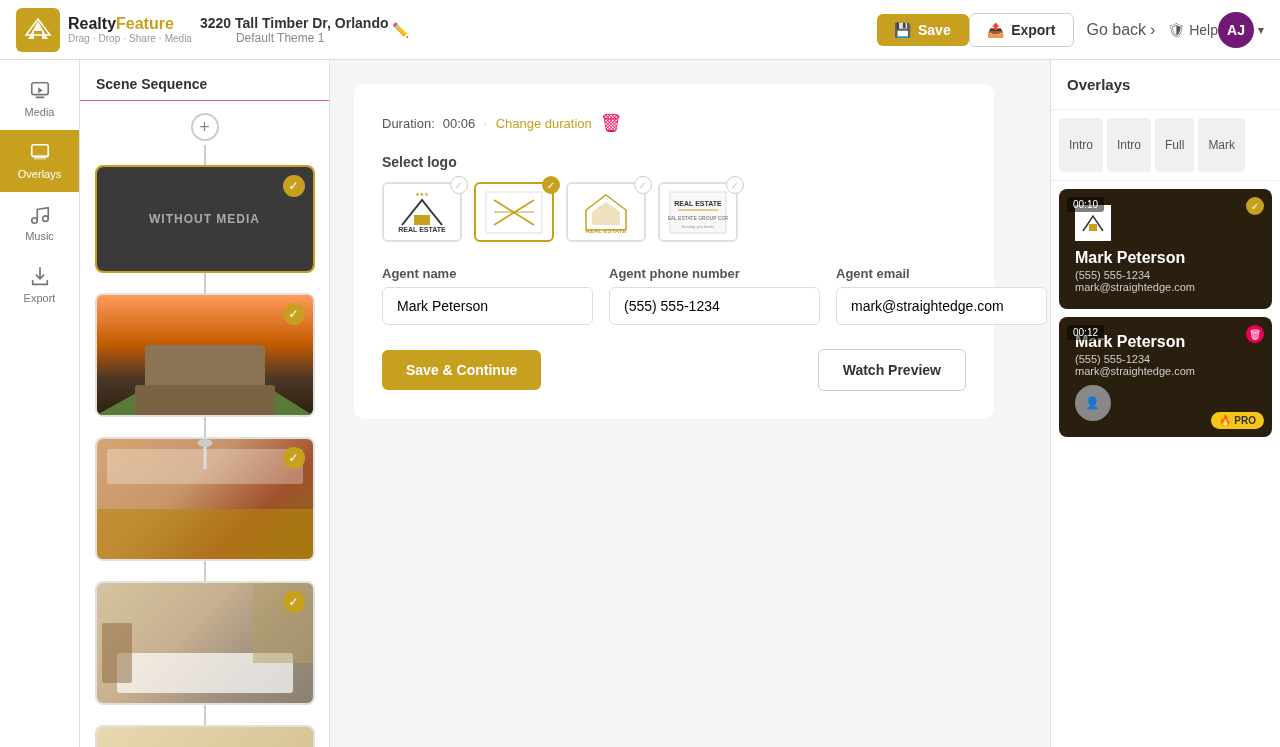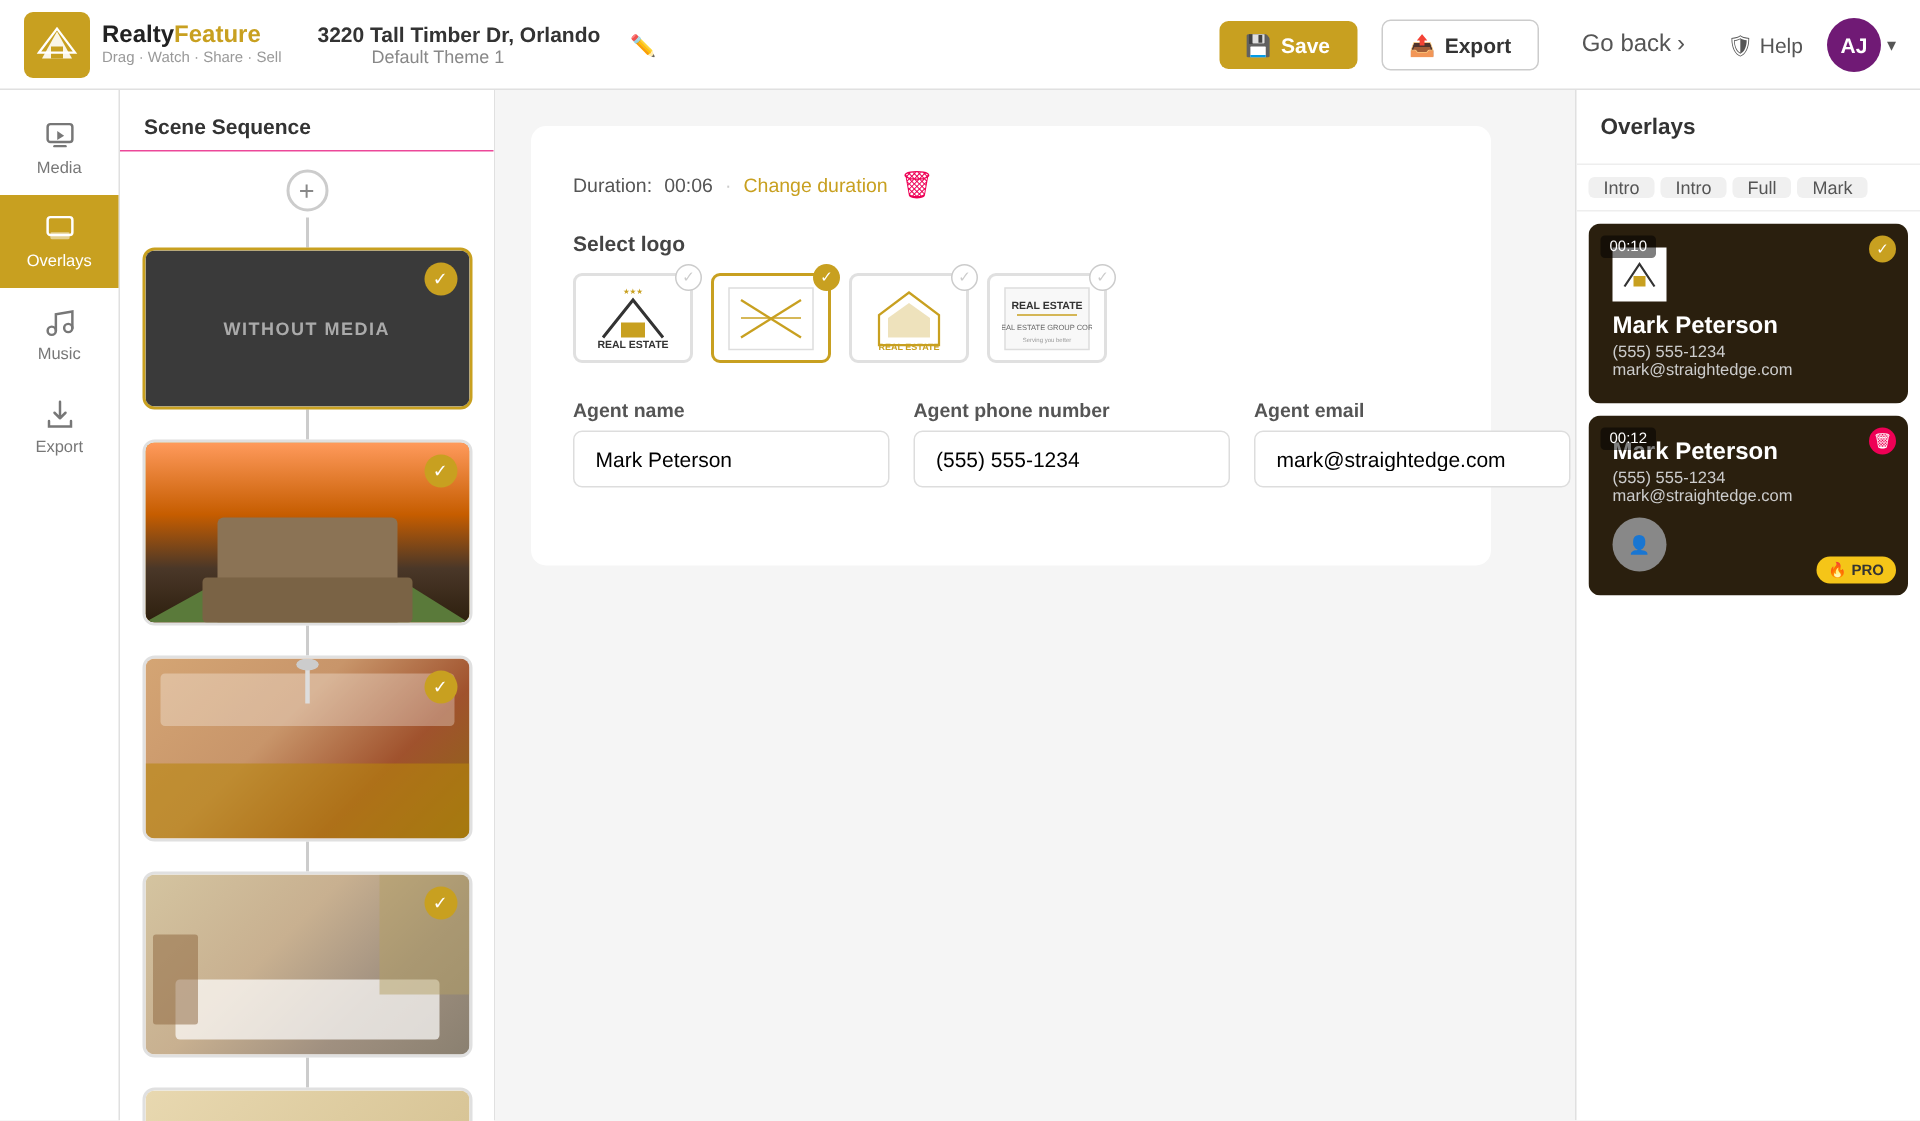--- a/index.html
+++ b/index.html
@@ -1,19 +1,19 @@
 <!DOCTYPE html>
 <html><head>
   <meta charset="utf-8">
   <style>
     * { box-sizing: border-box; margin: 0; padding: 0; }
     body { font-family: -apple-system, BlinkMacSystemFont, 'Segoe UI', sans-serif; font-size: 14px; color: #333; background: #f5f5f5; height: 747px; overflow: hidden; display: flex; flex-direction: column; }
 
     
-    .header { height: 60px; background: #fff; border-bottom: 1px solid #e0e0e0; display: flex; align-items: center; padding: 14px 16px; gap: 16px; flex-shrink: 0; }
+    .header { height: 60px; background: #fff; border-bottom: 1px solid #e0e0e0; display: flex; align-items: center; padding: 14px 16px; gap: 0; flex-shrink: 0; }
     .logo { display: flex; align-items: center; gap: 8px; }
     .logo-icon { width: 44px; height: 44px; background: #c8a020; border-radius: 6px; display: flex; align-items: center; justify-content: center; position: relative; }
     .logo-icon svg { width: 30px; height: 30px; }
     .logo-text { display: flex; flex-direction: column; line-height: 1.1; }
     .logo-text .realty { font-weight: 700; font-size: 16px; color: #222; }
     .logo-text .feature { color: #c8a020; font-weight: 700; font-size: 16px; }
     .logo-text .tagline { font-size: 10px; color: #999; }
     .header-address { margin-left: 8px; }
     .header-address .addr-line1 { font-weight: 600; font-size: 14px; }
     .header-address .addr-line2 { font-size: 12px; color: #888; margin-left: 36px; }
@@ -68,21 +68,21 @@
     .form-group label { font-size: 13px; font-weight: 600; color: #555; }
     .form-group input { border: 1px solid #ddd; border-radius: 6px; padding: 10px 14px; font-size: 14px; outline: none; }
     .form-actions { display: flex; justify-content: space-between; align-items: center; }
     .btn-save-continue { background: #c8a020; color: #fff; border: none; border-radius: 6px; padding: 12px 24px; font-size: 14px; font-weight: 600; cursor: pointer; }
     .btn-watch-preview { background: #fff; color: #333; border: 1px solid #ccc; border-radius: 6px; padding: 12px 24px; font-size: 14px; font-weight: 600; cursor: pointer; }
 
     
     .overlays-panel { width: 230px; background: #fff; border-left: 1px solid #e0e0e0; flex-shrink: 0; overflow-y: auto; }
     .overlays-header { padding: 16px; font-weight: 700; font-size: 15px; border-bottom: 1px solid #eee; }
     .overlay-tabs { display: flex; gap: 4px; padding: 8px; border-bottom: 1px solid #eee; }
-    .overlay-tab { padding: 0 10px; border-radius: 4px; font-size: 12px; background: #f0f0f0; cursor: pointer; color: #555; border: none; }
+    .overlay-tab { padding: 20px 10px; border-radius: 4px; font-size: 12px; background: #f0f0f0; cursor: pointer; color: #555; border: none; }
     .overlay-card { margin: 8px; border-radius: 8px; overflow: hidden; position: relative; cursor: pointer; }
     .overlay-card-inner { background: #2a1f0e; color: #fff; padding: 16px; min-height: 110px; display: flex; flex-direction: column; justify-content: center; position: relative; }
     .overlay-time { position: absolute; top: 8px; left: 8px; background: rgba(0,0,0,0.5); color: #fff; font-size: 10px; padding: 2px 6px; border-radius: 3px; }
     .overlay-check { position: absolute; top: 8px; right: 8px; width: 18px; height: 18px; border-radius: 50%; background: #c8a020; display: flex; align-items: center; justify-content: center; color: #fff; font-size: 10px; }
     .overlay-delete { position: absolute; top: 8px; right: 8px; width: 18px; height: 18px; border-radius: 50%; background: #e05; display: flex; align-items: center; justify-content: center; color: #fff; font-size: 10px; }
     .overlay-logo-box { width: 36px; height: 36px; background: #fff; display: flex; align-items: center; justify-content: center; margin-bottom: 8px; }
     .overlay-name { font-size: 16px; font-weight: 700; }
     .overlay-phone { font-size: 11px; color: #ccc; margin-top: 2px; }
     .overlay-email { font-size: 11px; color: #ccc; }
     .overlay-avatar { width: 36px; height: 36px; border-radius: 50%; background: #888; margin-top: 8px; overflow: hidden; display: flex; align-items: center; justify-content: center; color: #fff; font-size: 12px; }
@@ -95,21 +95,21 @@
   <div class="logo">
     <div class="logo-icon">
       <svg viewBox="0 0 30 30" fill="none">
         <polygon points="5,24 15,6 25,24" fill="#fff" opacity="0.9"></polygon>
         <rect x="11" y="16" width="8" height="8" fill="#c8a020"></rect>
         <polygon points="3,20 15,4 27,20" fill="none" stroke="#fff" stroke-width="1.5"></polygon>
       </svg>
     </div>
     <div class="logo-text">
       <div><span class="realty">Realty</span><span class="feature">Feature</span></div>
-      <div class="tagline">Drag · Watch · Share · Sell</div>
+      <div class="tagline">Drag · Drop · Share · Media</div>
     </div>
   </div>
   <div class="header-address">
     <div class="addr-line1">3220 Tall Timber Dr, Orlando</div>
     <div class="addr-line2">Default Theme 1</div>
   </div>
   <span class="edit-icon">✏️</span>
   <div class="header-spacer"></div>
   <button class="btn-save">
     <span>💾</span>
@@ -294,20 +294,24 @@
         <div class="form-group">
           <label>Agent phone number</label>
           <input type="text" value="(555) 555-1234" style="">
         </div>
         <div class="form-group">
           <label>Agent email</label>
           <input type="text" value="mark@straightedge.com" style="">
         </div>
       </div>
 
+      <div class="form-actions">
+        <button class="btn-save-continue">Save &amp; Continue</button>
+        <button class="btn-watch-preview">Watch Preview</button>
+      </div>
     </div>
   </div>
 
   <div class="overlays-panel">
     <div class="overlays-header">Overlays</div>
     <div class="overlay-tabs">
       <button class="overlay-tab">Intro</button>
       <button class="overlay-tab">Intro</button>
       <button class="overlay-tab">Full</button>
       <button class="overlay-tab">Mark</button>

